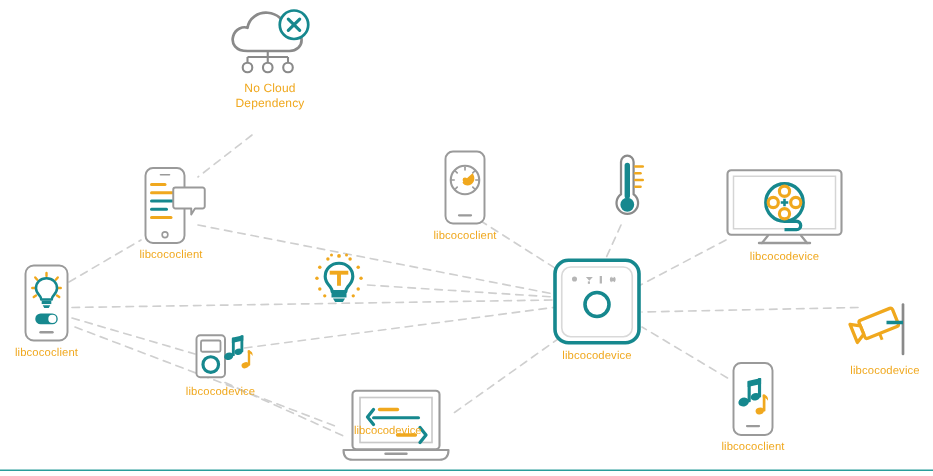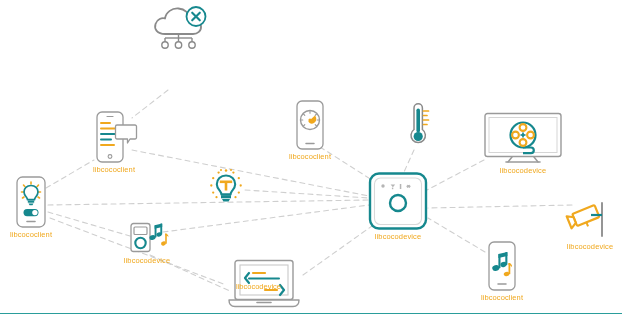--- a/index.html
+++ b/index.html
@@ -95,20 +95,24 @@
         <line x1="16" y1="34" x2="16" y2="38" stroke="#8a8a8a" stroke-width="1.4"></line>
         <line x1="43" y1="34" x2="43" y2="38" stroke="#8a8a8a" stroke-width="1.4"></line>
         <circle cx="16" cy="41" r="3.2" fill="#ffffff" stroke="#8a8a8a" stroke-width="1.4"></circle>
         <circle cx="29.5" cy="41" r="3.2" fill="#ffffff" stroke="#8a8a8a" stroke-width="1.4"></circle>
         <circle cx="43" cy="41" r="3.2" fill="#ffffff" stroke="#8a8a8a" stroke-width="1.4"></circle>
         <circle cx="47" cy="12.5" r="9.5" fill="#ffffff" stroke="#16888e" stroke-width="1.8"></circle>
         <line x1="43.2" y1="8.7" x2="50.8" y2="16.3" stroke="#16888e" stroke-width="2.1" stroke-linecap="round"></line>
         <line x1="50.8" y1="8.7" x2="43.2" y2="16.3" stroke="#16888e" stroke-width="2.1" stroke-linecap="round"></line>
       </svg>
     </span>
+    <div class="node-label label-two-line">
+      <div>No Cloud</div>
+      <div>Dependency</div>
+    </div>
   </div>
 
   <div class="node" style="left:88px; top:111px; width:52px;">
     <span>
       <svg width="52" height="52" viewBox="0 0 52 52">
         <rect x="9" y="1" width="26" height="50" rx="5" ry="5" fill="#ffffff" stroke="#9a9a9a" stroke-width="1.3"></rect>
         <line x1="19" y1="5.5" x2="25" y2="5.5" stroke="#9a9a9a" stroke-width="1.1" stroke-linecap="round"></line>
         <circle cx="22" cy="45.5" r="1.9" fill="none" stroke="#9a9a9a" stroke-width="1.1"></circle>
         <line x1="13" y1="12" x2="22" y2="12" stroke="#f0a81e" stroke-width="2" stroke-linecap="round"></line>
         <line x1="13" y1="17.5" x2="29" y2="17.5" stroke="#f0a81e" stroke-width="2" stroke-linecap="round"></line>

